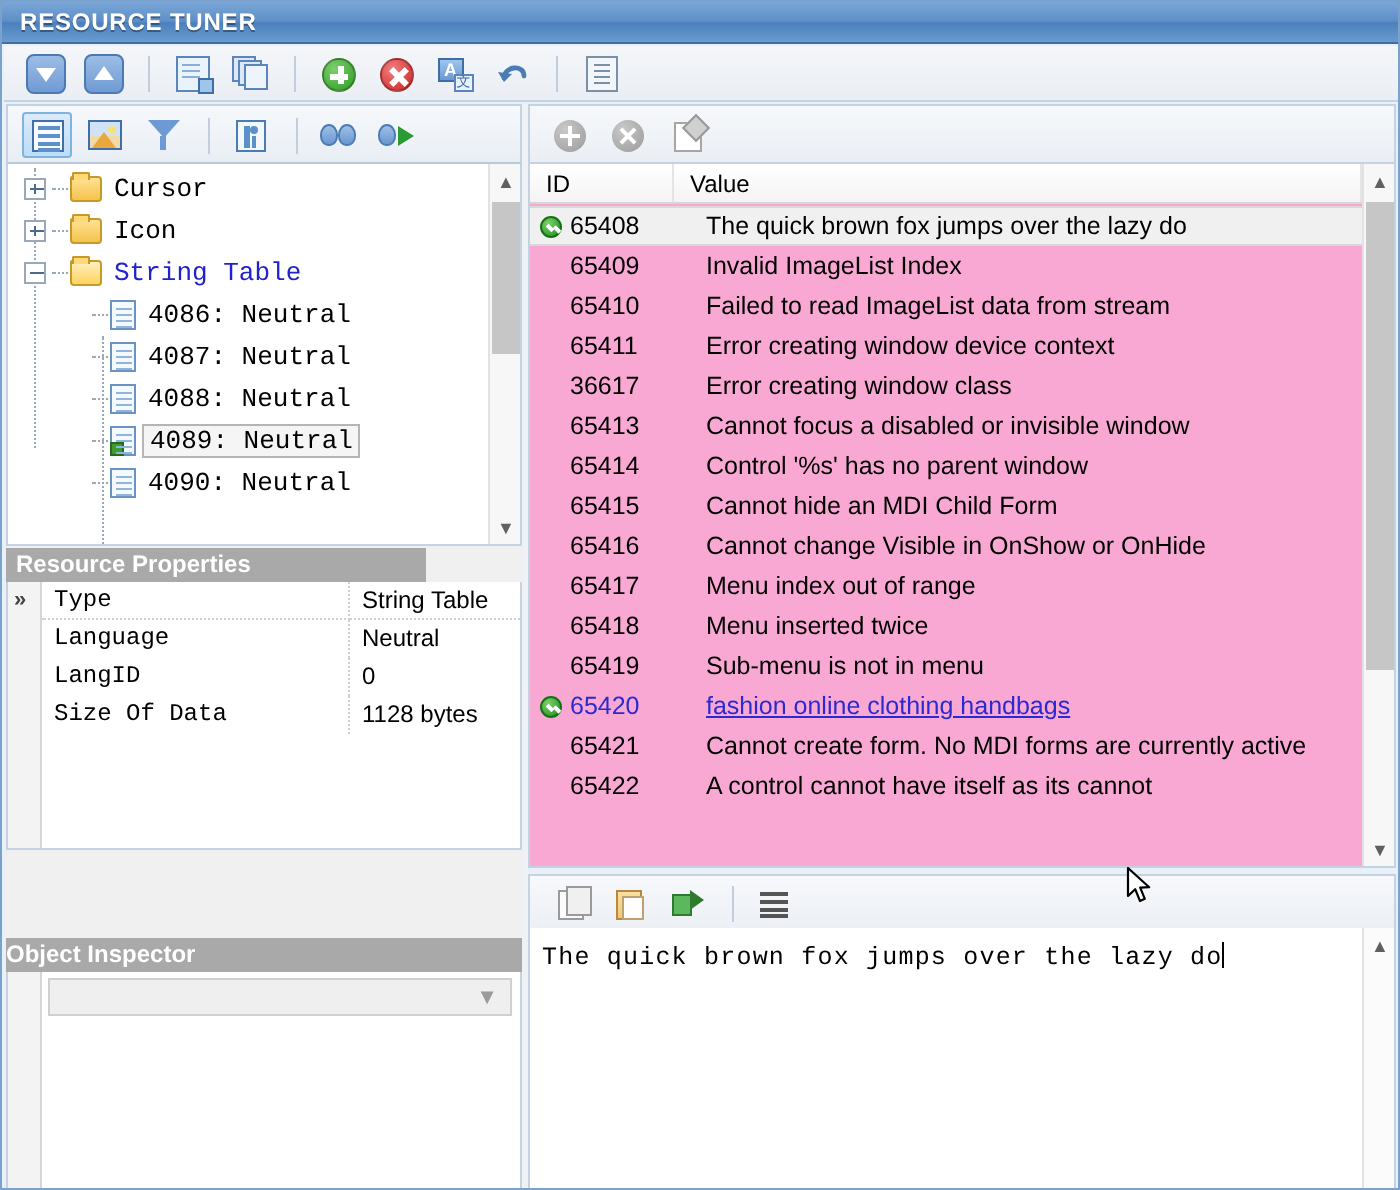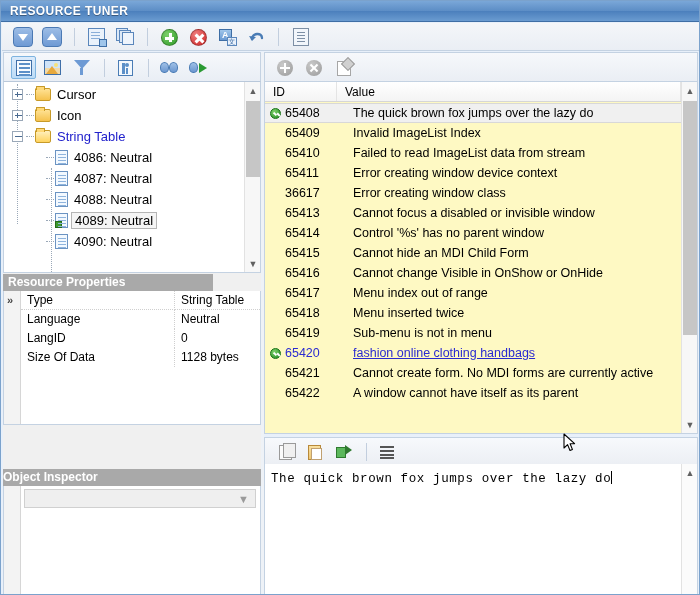--- a/index.html
+++ b/index.html
@@ -232,21 +232,21 @@
     background: #f3f9ff; border: 1px solid #6b93c2;
   }
   .pagefile::after {
     content:""; position:absolute; left:2px; top:3px; width:8px; height:1px; background:#8fb4dd;
     box-shadow: 0 3px 0 0 #8fb4dd, 0 6px 0 0 #8fb4dd, 0 9px 0 0 #8fb4dd;
   }
   .pagefile .mark {
     position:absolute; left:-1px; bottom:-1px; width:7px; height:7px;
     background:#3f9b2f; border:1px solid #256b1c;
   }
-  .tree-label { font-size: 13px; line-height: 15px; color: #000; }
+  .tree-label { font-size: 13px; line-height: 15px; color: #000; font-family: Liberation Mono, monospace; }
   .tree-label.link { color: #2222cc; }
   .tree-row.selected .tree-label {
     border: 1px solid #b5b5b5; background: #f5f5f5; padding: 0 3px; margin-left:-3px;
   }
   .tree-vline {
     position: absolute; left: 13px; top: 2px; width: 1px; height: 140px;
     border-left: 1px dotted #9aa8b8;
   }
   .tree-vline2 {
     position: absolute; left: 47px; top: 86px; width: 1px; height: 120px;
@@ -279,21 +279,21 @@
   .prop-grid {
     position: absolute; left: 0; top: 239px; width: 258px; height: 134px;
     background: #fff; border: 1px solid #c4d2e2; border-top: none;
   }
   .prop-gutter {
     position: absolute; left: 0; top: 0; width: 17px; bottom: 0;
     background: #f3f3f3; border-right: 1px solid #d6d6d6;
   }
   .prop-rows { position: absolute; left: 17px; top: 0; right: 0; }
   .prop-row { height: 19px; display: flex; font-size: 12px; line-height: 19px; }
-  .prop-row .k { width: 154px; padding-left: 6px; border-right: 1px dotted #cfcfcf; }
+  .prop-row .k { width: 154px; padding-left: 6px; border-right: 1px dotted #cfcfcf; font-family: Liberation Mono, monospace; }
   .prop-row .v { padding-left: 6px; flex: 1; }
   .prop-row.first .k { border-bottom: 1px dotted #cfcfcf; }
   .prop-row.first .v { border-bottom: 1px dotted #cfcfcf; }
   .prop-chev {
     position: absolute; left: 3px; top: 3px; font-size: 11px; color: #444; font-weight: bold;
   }
 
   
   .oi-header {
     position: absolute; left: 0; top: 417px; width: 258px; height: 17px;
@@ -335,21 +335,21 @@
   .g-circle .ph { position:absolute; left:3px; right:3px; top:7px; height:2px; background:#fff;}
   .g-circle .pv { position:absolute; top:3px; bottom:3px; left:7px; width:2px; background:#fff;}
   .g-circle .xa,.g-circle .xb { position:absolute; left:3px; top:7px; width:10px; height:2px; background:#fff;}
   .g-circle .xa { transform: rotate(45deg);} .g-circle .xb{transform: rotate(-45deg);}
   .g-edit { width: 14px; height: 15px; position: relative; background:#fff; border:1px solid #a6a6a6;}
   .g-edit::after { content:""; position:absolute; right:-3px; top:-3px; width:8px;height:8px;
     background:#d0d0d0; border:1px solid #999; transform:rotate(45deg);}
 
   .list-box {
     position: absolute; left: 0; top: 30px; width: 434px; height: 352px;
-    background: #fef9c3; border: 1px solid #c4d2e2; border-top: none;
+    background: #f9a8d4; border: 1px solid #c4d2e2; border-top: none;
     overflow: hidden;
   }
   .list-head {
     position: absolute; left: 0; top: 0; right: 16px; height: 20px;
     background: linear-gradient(to bottom,#ffffff,#f4f4f4);
     border-bottom: 1px solid #d6d6d6;
     display: flex; font-size: 12px;
   }
   .list-head .c {
     line-height: 20px; border-right: 1px solid #e4e4e4; padding-left: 8px;
@@ -720,21 +720,21 @@
             <div class="val blue">fashion online clothing handbags</div>
           </div>
           <div class="lrow">
             <div class="st"></div>
             <div class="id">65421</div>
             <div class="val">Cannot create form. No MDI forms are currently active</div>
           </div>
           <div class="lrow">
             <div class="st"></div>
             <div class="id">65422</div>
-            <div class="val">A window cannot have itself as its parent</div>
+            <div class="val">A control cannot have itself as its cannot</div>
           </div>
         </div>
       <div class="vscroll">
         <div class="arrow top">▲</div>
         <div class="thumb" style="top:19px;height:234px;"></div>
         <div class="arrow bot">▼</div>
       </div>
     </div>
 
     <div class="edit-toolbar">

